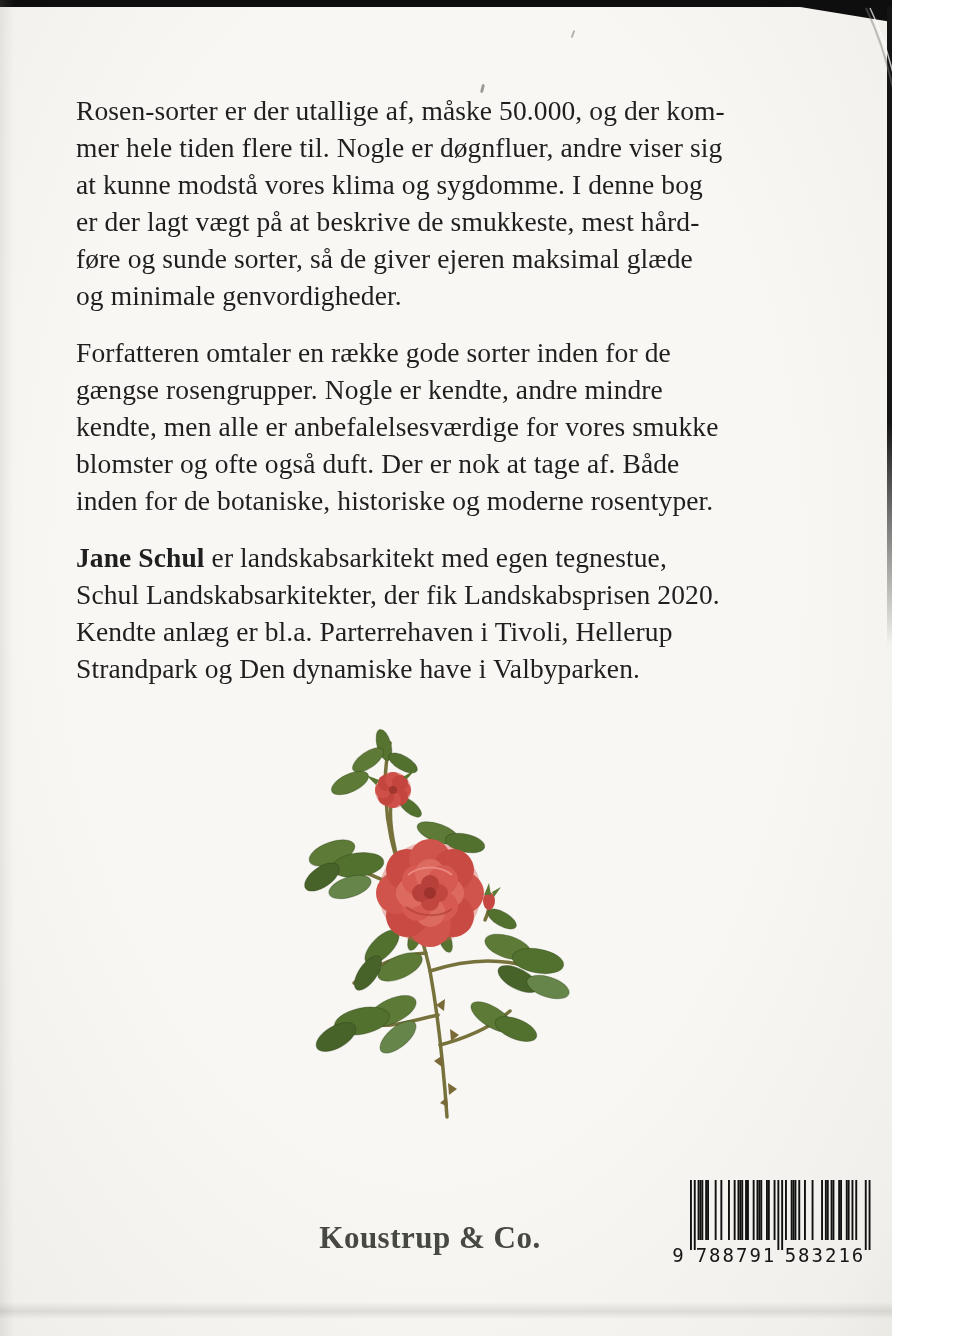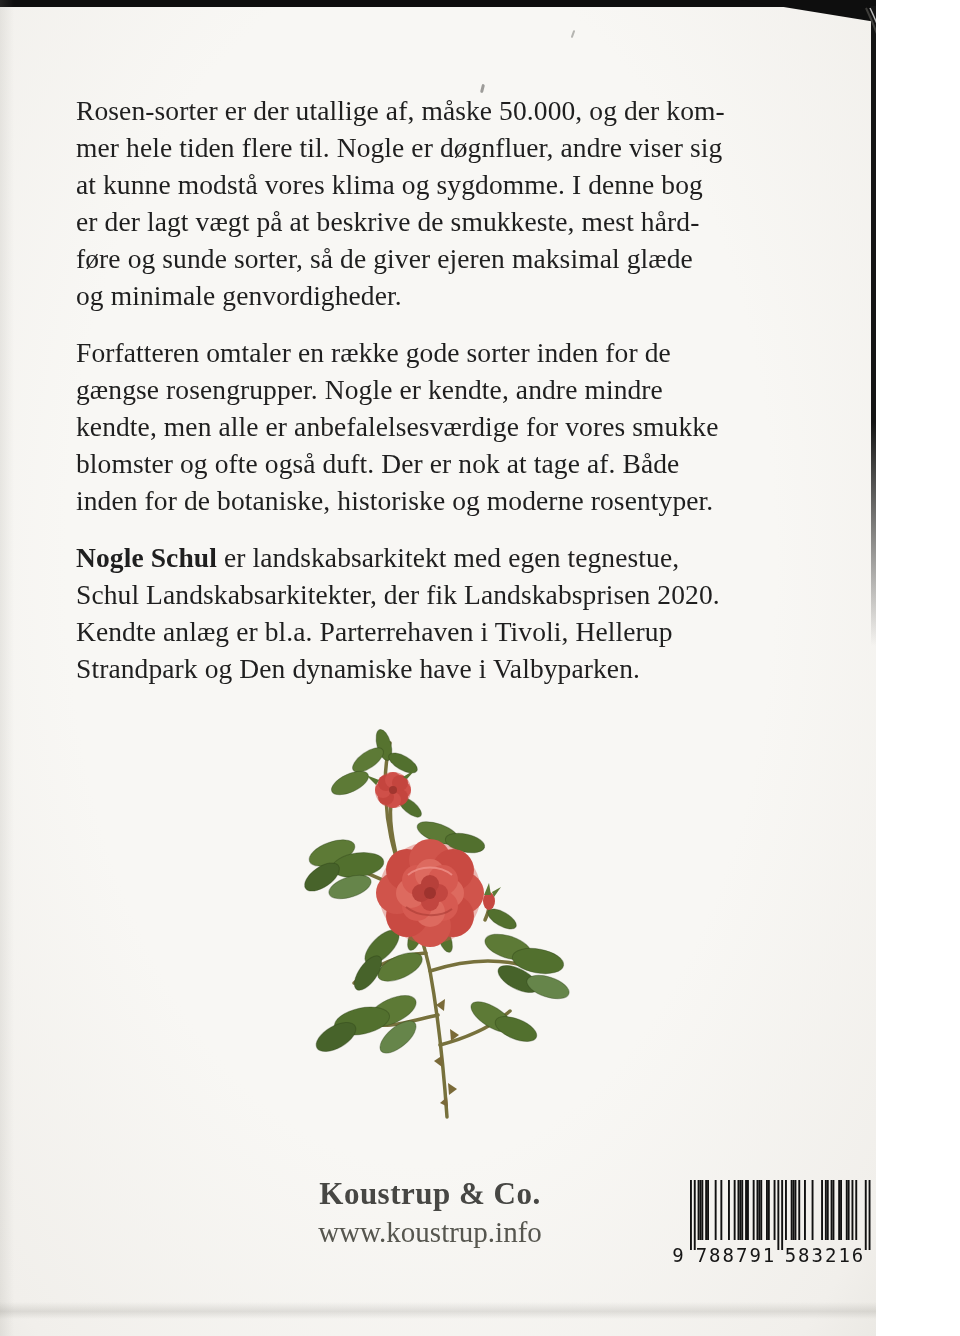--- a/index.html
+++ b/index.html
@@ -1,18 +1,18 @@
 <!DOCTYPE html>
 <html><head>
 <meta charset="utf-8">
 <style>
   html,body{margin:0;padding:0;background:#ffffff;}
   .page{position:relative;width:876px;height:1336px;overflow:hidden;
         background:radial-gradient(ellipse at 48% 42%, #f8f7f4 55%, #f1efeb 92%, #ebe9e4 100%);
-        font-family:"Liberation Serif", serif;}
+        font-family:"Liberation Serif", serif;padding-left:16px;}
   
   .top-strip{position:absolute;top:0;left:0;width:100%;height:7px;background:#0e0e0e;}
   .top-right-wedge{position:absolute;top:0;right:0;width:0;height:0;
         border-top:22px solid #0e0e0e;border-left:135px solid transparent;}
   .right-sliver{position:absolute;top:6px;right:0;width:5px;height:640px;
         background:linear-gradient(#141414 65%, rgba(20,20,20,0));}
   .crease-band{position:absolute;top:0;left:893px;width:30px;height:100%;
         background:linear-gradient(90deg, rgba(0,0,0,0), rgba(128,126,118,.26) 48%, rgba(238,236,230,.25) 66%, rgba(0,0,0,0));}
   .bottom-shade{position:absolute;left:0;top:1302px;width:100%;height:17px;
         background:linear-gradient(rgba(0,0,0,0), rgba(108,106,98,.17) 55%, rgba(0,0,0,0));}
@@ -23,21 +23,21 @@
   .speck2{position:absolute;left:572px;top:30px;width:2px;height:8px;background:rgba(100,100,95,.45);transform:rotate(20deg);border-radius:2px;}
   
   .text-block{position:absolute;left:76px;top:92px;width:770px;}
   .text-block p{margin:0 0 20px 0;font-size:27.5px;line-height:37px;color:#1f1f1f;
         white-space:pre-line;letter-spacing:0.1px;}
   .text-block p .author-name{font-weight:bold;}
   
   .rose{position:absolute;left:280px;top:715px;width:340px;height:420px;}
   
   .publisher{position:absolute;left:210px;top:1176px;width:440px;text-align:center;}
-  .publisher-name{font-weight:bold;font-size:31px;line-height:36px;color:#474744;letter-spacing:.5px;}
+  .publisher-name{font-weight:bold;font-size:31px;line-height:36px;color:#474744;letter-spacing:.5px;margin-top:44px;}
   .publisher-web{font-size:29px;line-height:34px;color:#56564f;margin-top:3px;}
   
   .barcode{position:absolute;left:660px;top:1178px;width:222px;height:88px;}
   .barcode text{font-family:"DejaVu Sans Mono", monospace;font-size:19px;fill:#161616;}
 </style>
 </head>
 <body>
 
 <div class="page">
 
@@ -59,21 +59,21 @@
 mer hele tiden flere til. Nogle er døgnfluer, andre viser sig
 at kunne modstå vores klima og sygdomme. I denne bog
 er der lagt vægt på at beskrive de smukkeste, mest hård-
 føre og sunde sorter, så de giver ejeren maksimal glæde
 og minimale genvordigheder.</p>
     <p>Forfatteren omtaler en række gode sorter inden for de
 gængse rosengrupper. Nogle er kendte, andre mindre
 kendte, men alle er anbefalelsesværdige for vores smukke
 blomster og ofte også duft. Der er nok at tage af. Både
 inden for de botaniske, historiske og moderne rosentyper.</p>
-    <p><span class="author-name">Nogle Schul</span><span> er landskabsarkitekt med egen tegnestue,
+    <p><span class="author-name">Jane Schul</span><span> er landskabsarkitekt med egen tegnestue,
 Schul Landskabsarkitekter, der fik Landskabsprisen 2020.
 Kendte anlæg er bl.a. Parterrehaven i Tivoli, Hellerup
 Strandpark og Den dynamiske have i Valbyparken.</span></p>
   </div>
 
   <svg class="rose" viewBox="0 0 340 420">
 
     <g stroke="#77713c" stroke-width="3.5" fill="none" stroke-linecap="round">
       <path d="M167 402 C163 345 158 300 150 256 C142 218 130 188 121 158 C113 133 107 112 106 84"></path>
       <path d="M121 158 C112 126 108 102 112 80"></path>
@@ -168,21 +168,20 @@
       <circle cx="113" cy="65" r="8" fill="#cf5049"></circle>
         <circle cx="120" cy="68" r="8" fill="#c4453e"></circle>
       <circle cx="113" cy="75" r="4" fill="#a1362f"></circle>
       <polygon points="96,70 86,60 99,65" fill="#56732f"></polygon>
       <polygon points="127,64 136,54 123,62" fill="#56732f"></polygon>
     </g>
   </svg>
 
   <div class="publisher">
     <div class="publisher-name">Koustrup &amp; Co.</div>
-    <div class="publisher-web">www.koustrup.info</div>
   </div>
 
   <svg class="barcode" viewBox="0 0 222 88">
     <g id="barcode-bars">
         <rect x="30.00" y="2" width="1.9" height="70" fill="#111"></rect>
         <rect x="33.80" y="2" width="1.9" height="70" fill="#111"></rect>
         <rect x="37.60" y="2" width="1.9" height="60" fill="#111"></rect>
         <rect x="39.50" y="2" width="1.9" height="60" fill="#111"></rect>
         <rect x="41.40" y="2" width="1.9" height="60" fill="#111"></rect>
         <rect x="45.20" y="2" width="1.9" height="60" fill="#111"></rect>

